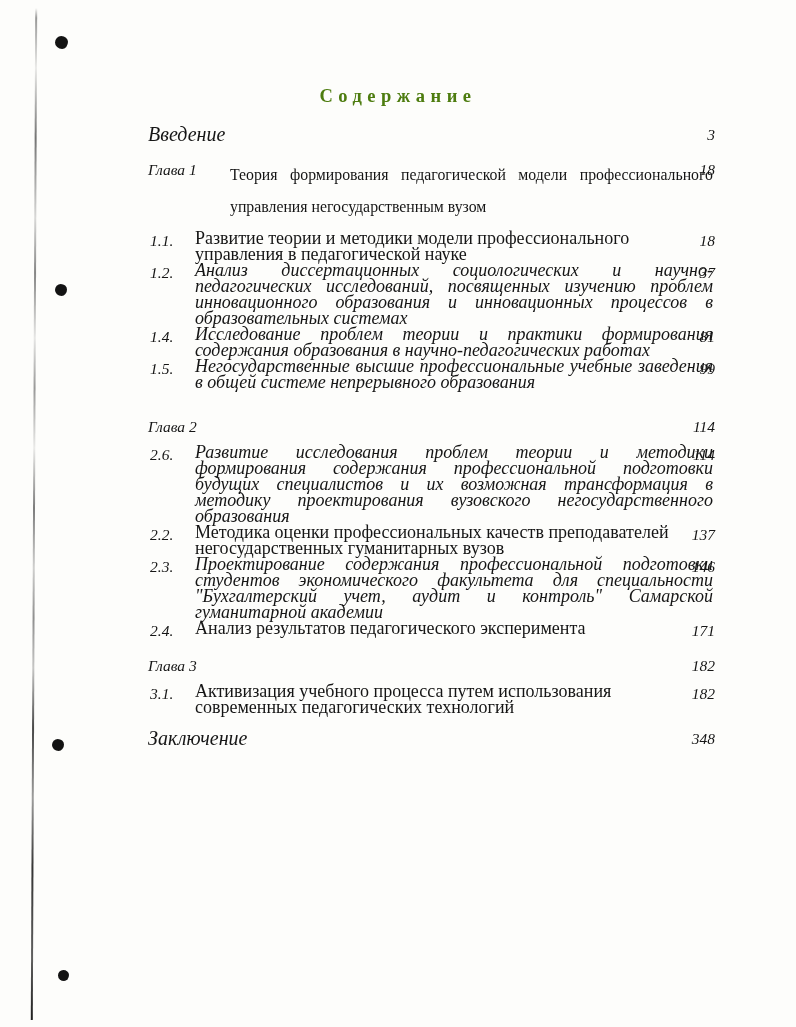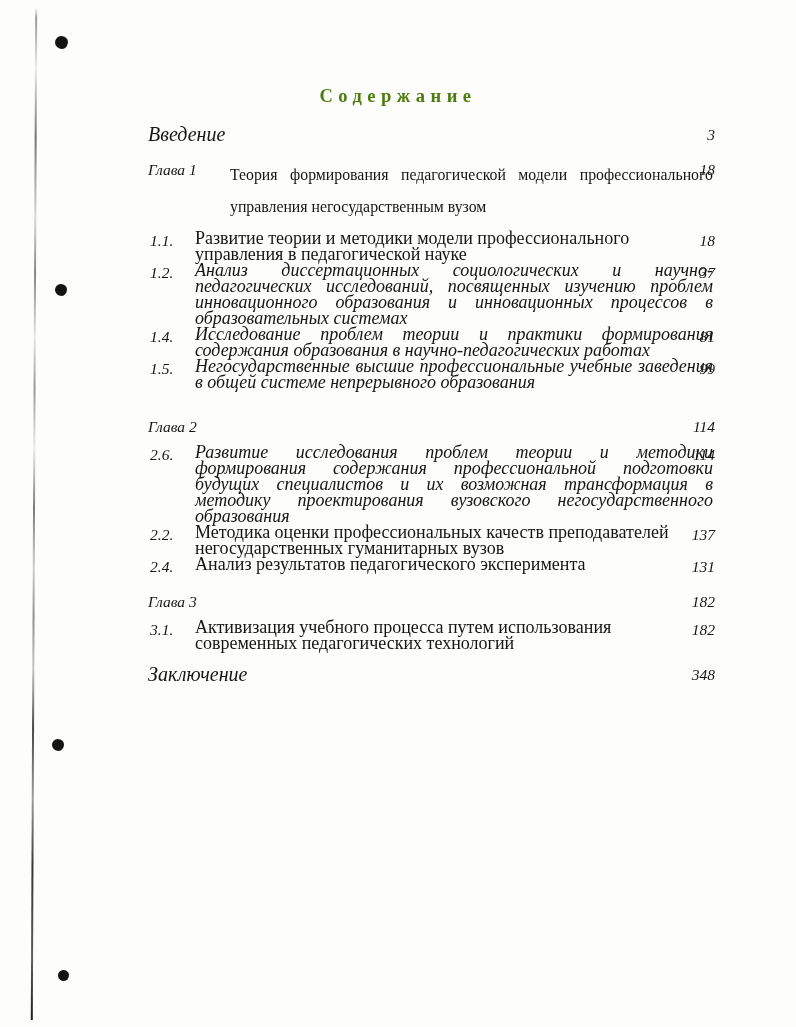--- a/index.html
+++ b/index.html
@@ -205,25 +205,30 @@
       <div class="body-text justified">Развитие исследования проблем теории и методики формирования содержания профессиональной подготовки будущих специалистов и их возможная трансформация в методику проектирования  вузовского  негосударственного  образования</div>
       <div class="pageno">114</div>
     </div>
 
     <div class="entry">
       <div class="label num">2.2.</div>
       <div class="body-text">Методика оценки профессиональных качеств преподавателей негосударственных гуманитарных вузов</div>
       <div class="pageno">137</div>
     </div>
 
+    <div class="entry">
+      <div class="label num">2.3.</div>
+      <div class="body-text justified">Проектирование содержания профессиональной  подготовки студентов экономического факультета для специальности "Бухгалтерский учет, аудит и контроль" Самарской гуманитарной академии</div>
+      <div class="pageno">146</div>
+    </div>
 
     <div class="entry">
       <div class="label num">2.4.</div>
       <div class="body-text">Анализ результатов педагогического эксперимента</div>
-      <div class="pageno">131</div>
+      <div class="pageno">171</div>
     </div>
 
     <div class="gap-md"></div>
 
     <div class="entry">
       <div class="label chap">Глава 3</div>
       <div class="pageno">182</div>
     </div>
 
     <div class="gap-sm"></div>

